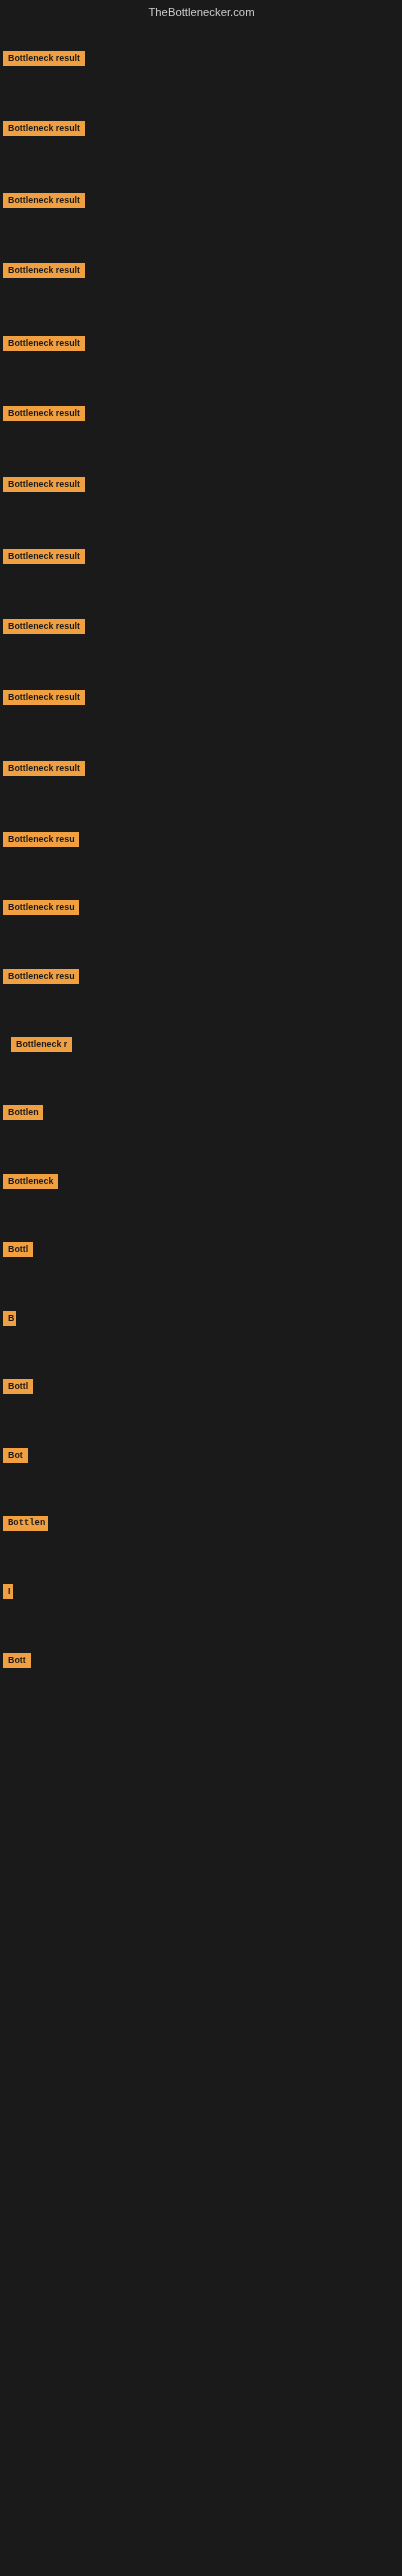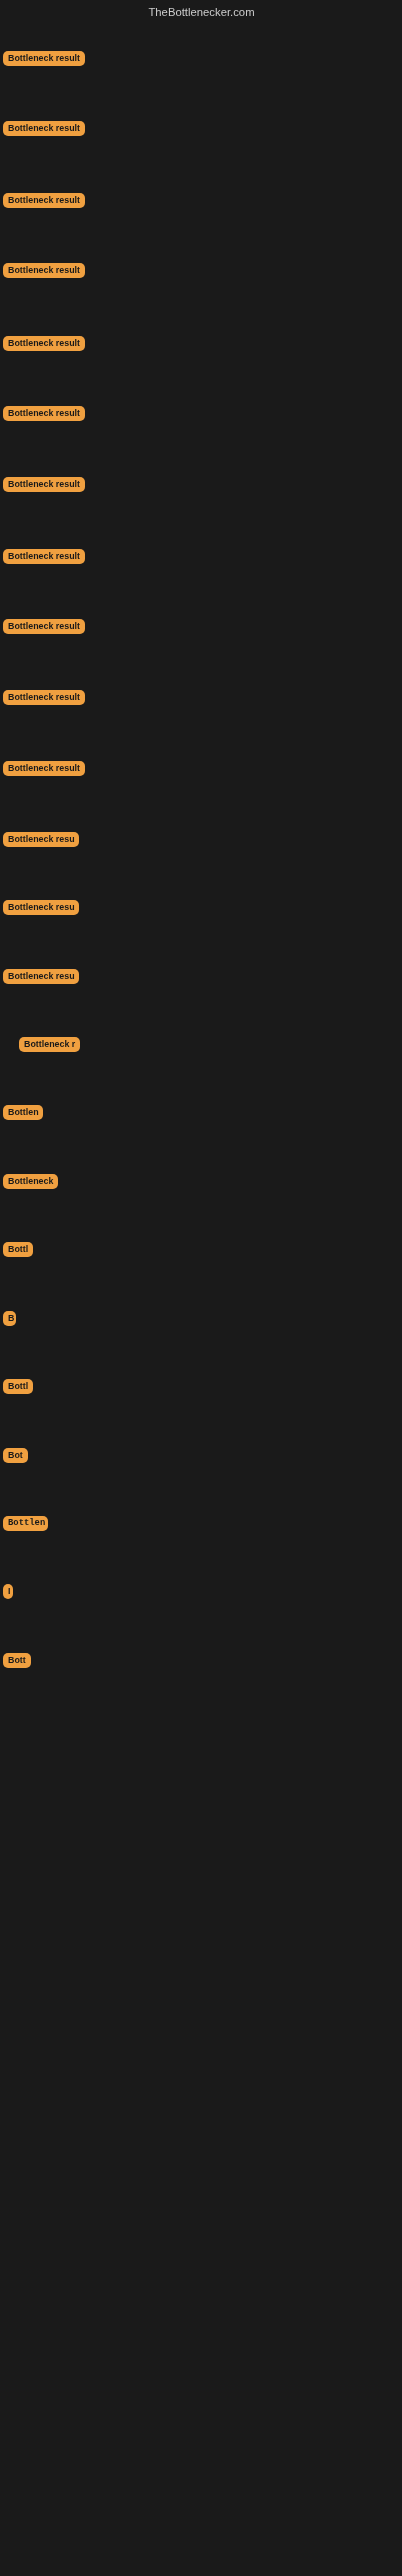--- a/index.html
+++ b/index.html
@@ -24,21 +24,21 @@
       font-weight: normal;
     }
 
     .bottleneck-badge {
       display: inline-block;
       background-color: #f0a040;
       color: #1a1a1a;
       font-size: 8.9px;
       font-weight: bold;
       padding: 2.4px 4.8px;
-      border-radius: 5px;
+      border-radius: 0;
       white-space: nowrap;
       overflow: hidden;
     }
 
     .result-row {
       padding: 4.8px 3.2px;
       margin-bottom: 1.6px;
     }
   </style>
 </head>
@@ -54,21 +54,21 @@
     <div class="result-row" style="position: absolute; top: 331px; left: 0px;"><span class="bottleneck-badge" style="max-width: 85px;">Bottleneck result</span></div>
     <div class="result-row" style="position: absolute; top: 401px; left: 0px;"><span class="bottleneck-badge" style="max-width: 85px;">Bottleneck result</span></div>
     <div class="result-row" style="position: absolute; top: 472px; left: 0px;"><span class="bottleneck-badge" style="max-width: 85px;">Bottleneck result</span></div>
     <div class="result-row" style="position: absolute; top: 544px; left: 0px;"><span class="bottleneck-badge" style="max-width: 85px;">Bottleneck result</span></div>
     <div class="result-row" style="position: absolute; top: 614px; left: 0px;"><span class="bottleneck-badge" style="max-width: 85px;">Bottleneck result</span></div>
     <div class="result-row" style="position: absolute; top: 685px; left: 0px;"><span class="bottleneck-badge" style="max-width: 85px;">Bottleneck result</span></div>
     <div class="result-row" style="position: absolute; top: 756px; left: 0px;"><span class="bottleneck-badge" style="max-width: 85px;">Bottleneck result</span></div>
     <div class="result-row" style="position: absolute; top: 827px; left: 0px;"><span class="bottleneck-badge" style="max-width: 78px;">Bottleneck resu</span></div>
     <div class="result-row" style="position: absolute; top: 895px; left: 0px;"><span class="bottleneck-badge" style="max-width: 78px;">Bottleneck resu</span></div>
     <div class="result-row" style="position: absolute; top: 964px; left: 0px;"><span class="bottleneck-badge" style="max-width: 78px;">Bottleneck resu</span></div>
-    <div class="result-row" style="position: absolute; top: 1032px; left: 16px;"><span class="bottleneck-badge" style="max-width: 64px;">Bottleneck r</span></div>
+    <div class="result-row" style="position: absolute; top: 1032px; left: 8px;"><span class="bottleneck-badge" style="max-width: 64px;">Bottleneck r</span></div>
     <div class="result-row" style="position: absolute; top: 1100px; left: 0px;"><span class="bottleneck-badge" style="max-width: 40px;">Bottlen</span></div>
     <div class="result-row" style="position: absolute; top: 1169px; left: 0px; text-decoration: underline;"><span class="bottleneck-badge" style="max-width: 55px;">Bottleneck</span></div>
     <div class="result-row" style="position: absolute; top: 1237px; left: 0px;"><span class="bottleneck-badge" style="max-width: 35px;">Bottl</span></div>
     <div class="result-row" style="position: absolute; top: 1306px; left: 0px;"><span class="bottleneck-badge" style="max-width: 13px;">B</span></div>
     <div class="result-row" style="position: absolute; top: 1374px; left: 0px;"><span class="bottleneck-badge" style="max-width: 35px;">Bottl</span></div>
     <div class="result-row" style="position: absolute; top: 1443px; left: 0px; text-align: right;"><span class="bottleneck-badge" style="max-width: 26px;">Bot</span></div>
     <div class="result-row" style="position: absolute; top: 1511px; left: 0px;"><span class="bottleneck-badge" style="max-width: 45px; font-family: Liberation Mono, monospace;">Bottlen</span></div>
     <div class="result-row" style="position: absolute; top: 1579px; left: 0px;"><span class="bottleneck-badge" style="max-width: 6.4px;">I</span></div>
     <div class="result-row" style="position: absolute; top: 1648px; left: 0px;"><span class="bottleneck-badge" style="max-width: 31px;">Bott</span></div>
   </div>

